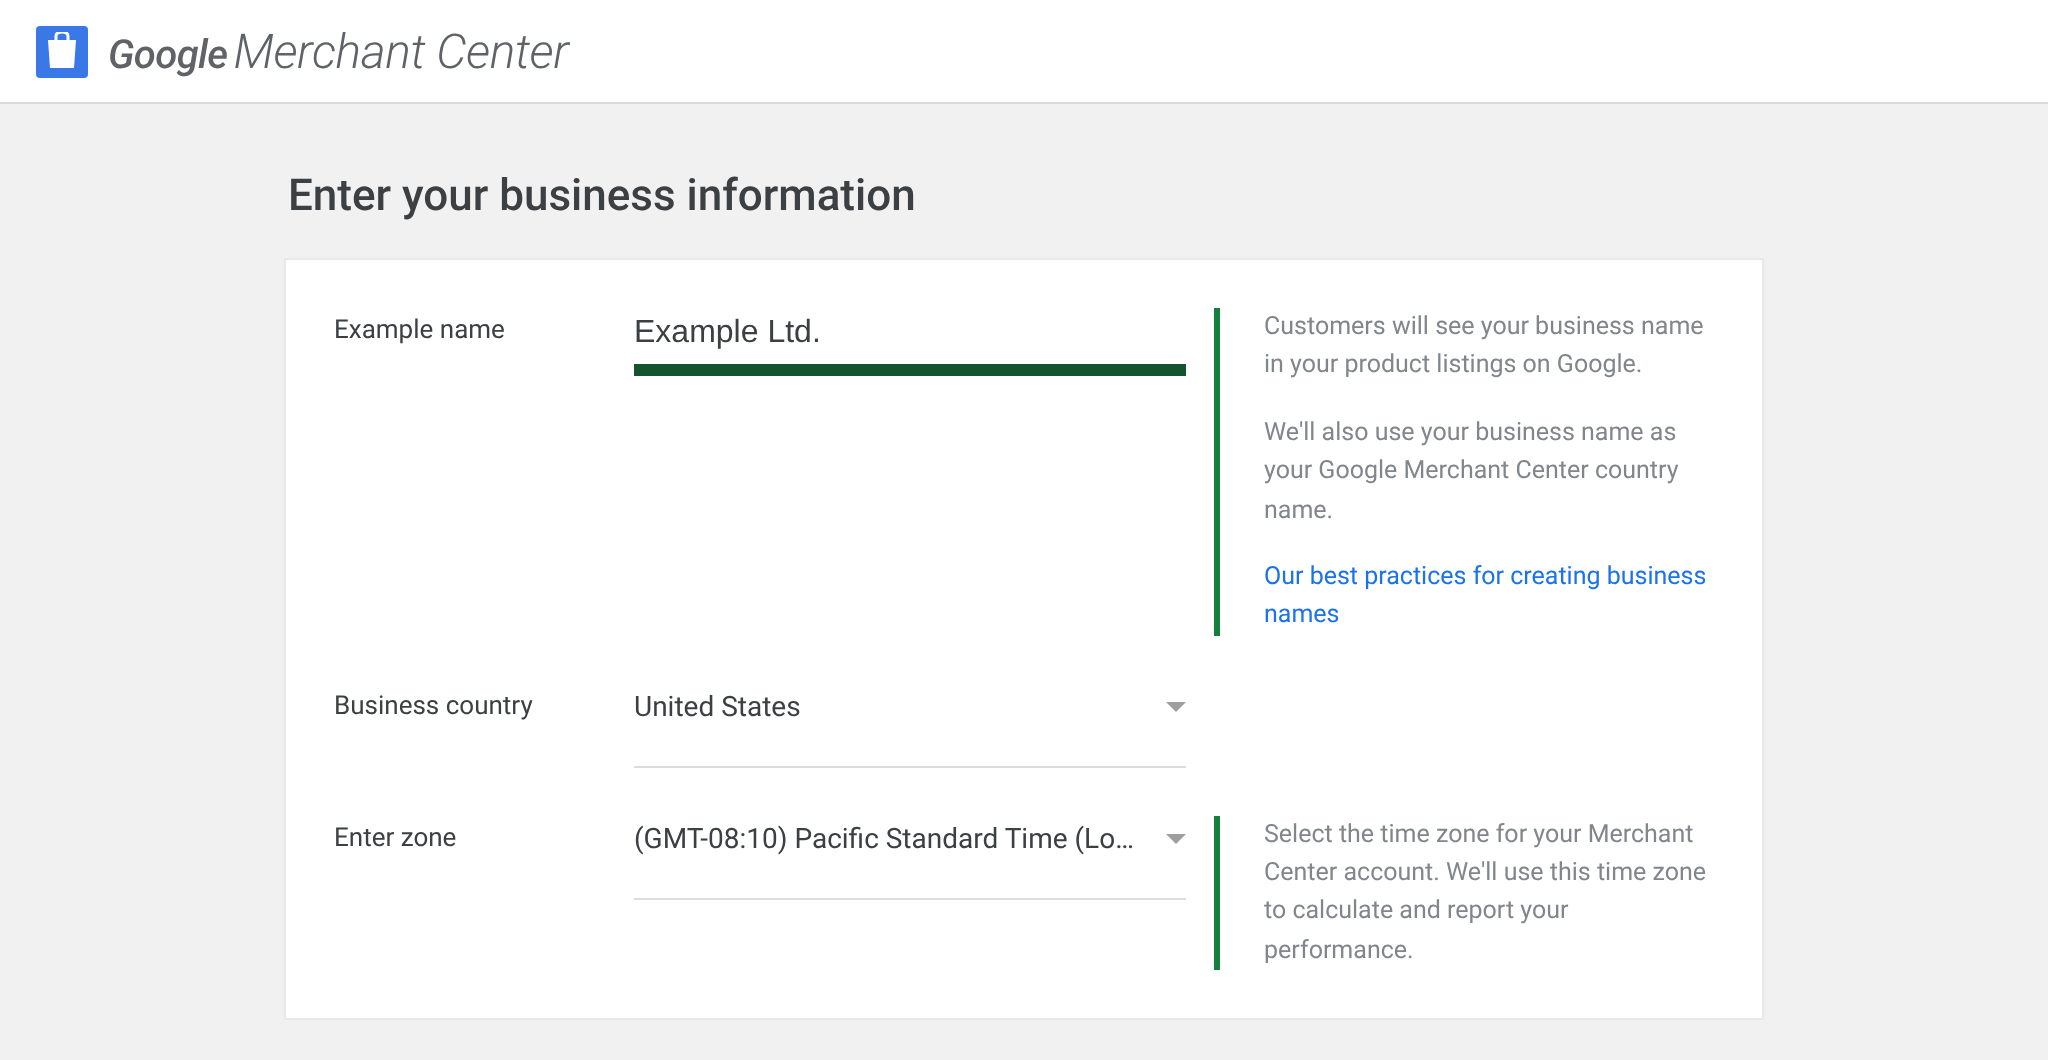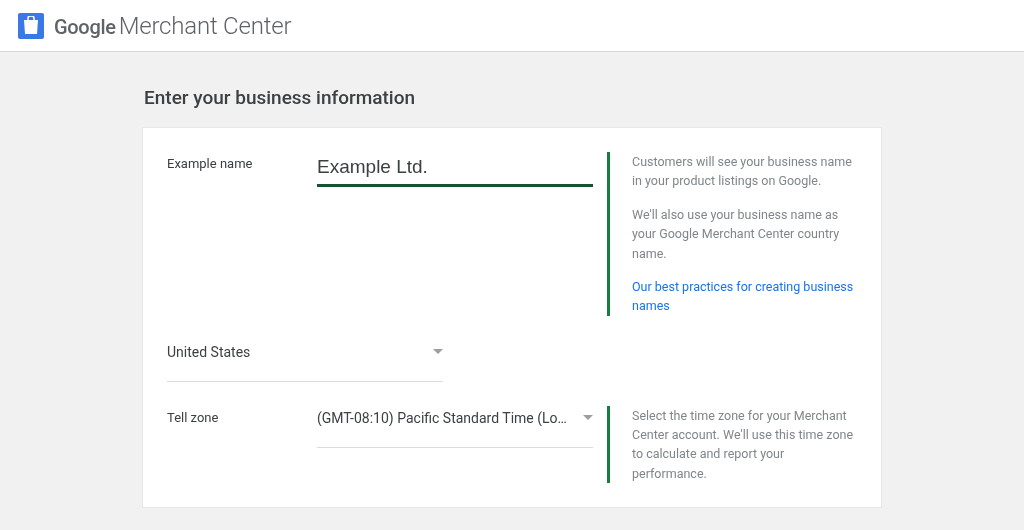--- a/index.html
+++ b/index.html
@@ -20,35 +20,35 @@
     }
     .logo-icon {
       width: 26px;
       height: 26px;
       background: #3b78e7;
       position: relative;
       margin-right: 10px;
       border-radius: 2px;
     }
     .logo-icon svg { position:absolute; top:3px; left:4px; }
-    .header-title { display:flex; align-items:baseline; }
+    .header-title { display:flex; align-items:baseline;font-style:italic; }
     .g-text { font-size:20px; color:#5f6368; letter-spacing:-0.3px; }
     .g-text .bold{font-weight:500;}
     .mc-text { font-size:24px; color:#5f6368; font-weight:300; margin-left:3px; letter-spacing:-0.2px;}
 
     .content-wrap {
       padding-top: 34px;
       display: flex;
       justify-content: center;
     }
     .content {
       width: 740px;
     }
     .page-heading {
-      font-size: 19px;
+      font-size: 22px;
       font-weight: 500;
       color: #3c4043;
       margin-bottom: 18px;
       padding-left: 2px;
     }
     .card {
       background: #fff;
       border: 1px solid #e8e8e8;
       padding: 24px 0 24px 0;
     }
@@ -74,23 +74,23 @@
       font-size: 12.5px;
       color: #80868b;
       line-height: 1.55;
     }
     .help-col p { margin-bottom: 14px; }
     .help-col p:last-child { margin-bottom: 0; }
     .help-link { color: #1a73e8; cursor: pointer; }
     .text-input {
       width: 100%;
       border: none;
-      border-bottom: 3px solid #14532d;
+      border-bottom: 6px solid #14532d;
       padding: 4px 0 6px 0;
-      font-size: 19px;
+      font-size: 16px;
       color: #3c4043;
       background: transparent;
       outline: none;
     }
     .select-field {
       width: 100%;
       border-bottom: 1px solid #dadce0;
       padding: 4px 0 21px 0;
       font-size: 14px;
       color: #3c4043;
@@ -142,30 +142,31 @@
           <input type="text" class="text-input" value="Example Ltd." style="">
         </div>
         <div class="help-col">
           <p>Customers will see your business name in your product listings on Google.</p>
           <p>We'll also use your business name as your Google Merchant Center country name.</p>
           <p><span class="help-link">Our best practices for creating business names</span></p>
         </div>
       </div>
 
       <div class="row">
+        <div class="label-col">Business country</div>
         <div class="field-col">
           <div class="select-field">
             <span class="value">United States</span>
             <span class="caret"></span>
           </div>
         </div>
       </div>
 
       <div class="row">
-        <div class="label-col">Tell zone</div>
+        <div class="label-col">Enter zone</div>
         <div class="field-col">
           <div class="select-field">
             <span class="value">(GMT-08:10) Pacific Standard Time (Lo…</span>
             <span class="caret"></span>
           </div>
         </div>
         <div class="help-col">
           <p>Select the time zone for your Merchant Center account. We'll use this time zone to calculate and report your performance.</p>
         </div>
       </div>

